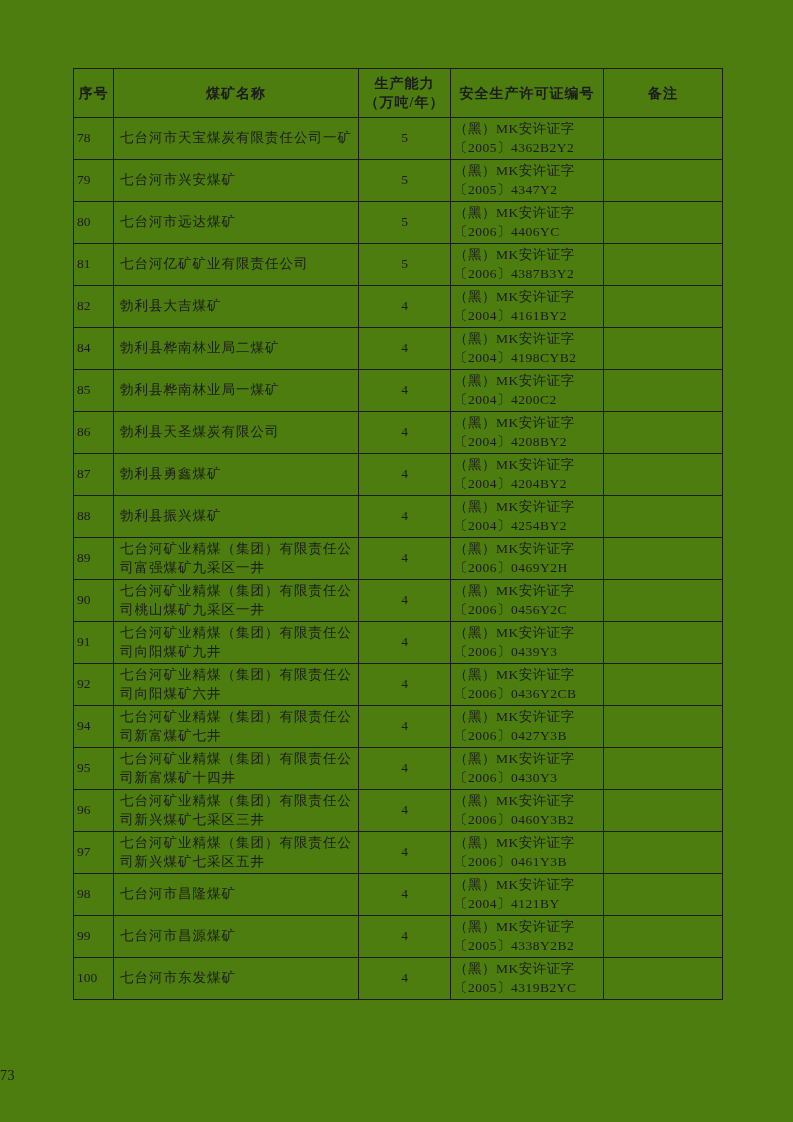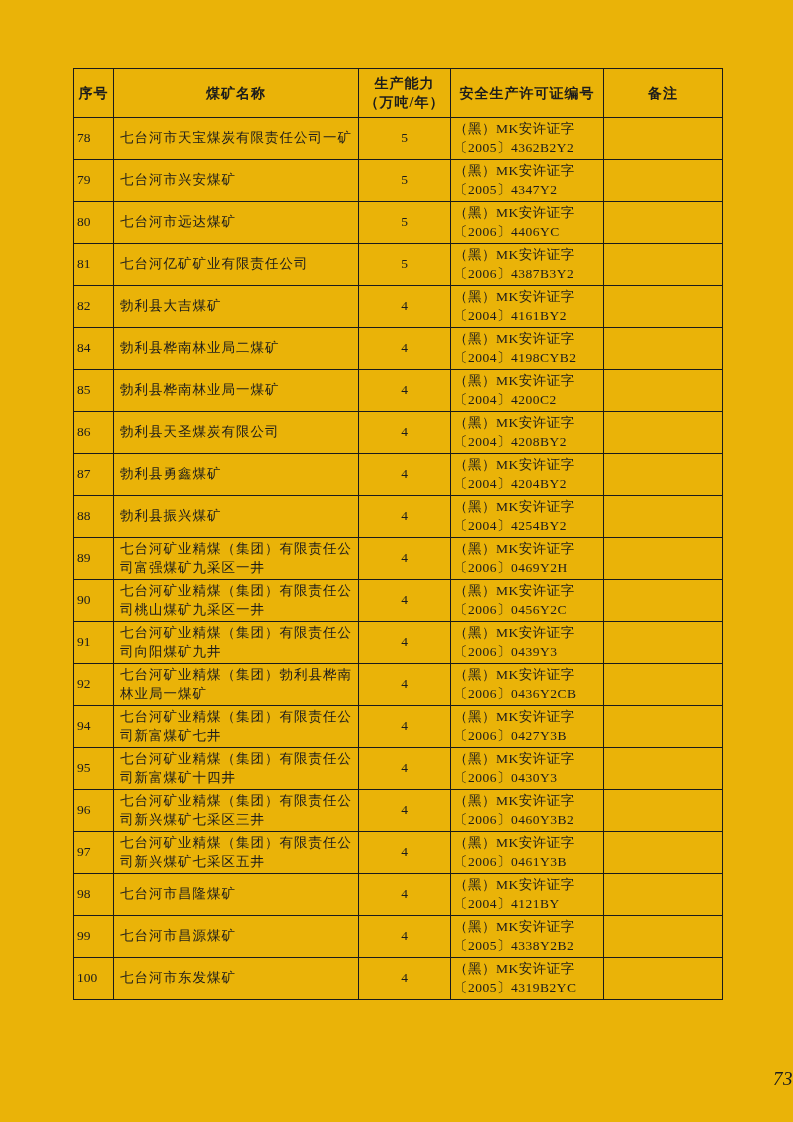--- a/index.html
+++ b/index.html
@@ -1,20 +1,20 @@
 <!DOCTYPE html>
 <html><head>
 <meta charset="utf-8">
 <style>
   html, body { margin: 0; padding: 0; background: #ffffff; }
   .page {
     position: relative;
     width: 793px;
     height: 1122px;
-    background: #eab308;
+    background: #4d7c0f;
     font-family: "Liberation Serif", "DejaVu Serif", serif;
     color: #1c1c1c;
     overflow: hidden;
   }
   table.mine-table {
     position: absolute;
     left: 73px;
     top: 68px;
     width: 649px;
     border-collapse: collapse;
@@ -41,24 +41,23 @@
   td.c-index { text-align: left; letter-spacing: 0; }
   td.c-name  { text-align: left; padding-left: 6px; padding-right: 2px; letter-spacing: 1px; }
   td.c-cap   { text-align: center; }
   td.c-lic   { letter-spacing: 0.5px; }
   td.c-remark{ text-align: center; }
   .page-number {
     position: absolute;
     top: 1068px;
     left: 0;
     width: 100%;
-    text-align: right;
-    font-size: 19px;
+    text-align: left;
+    font-size: 14px;
     letter-spacing: 0.5px;
-    font-style: italic;
   }
 </style>
 </head>
 <body>
 
 <div class="page">
   <table class="mine-table">
     <colgroup>
       <col style="width:40px">
       <col style="width:245px">
@@ -179,21 +178,21 @@
   <tr>
     <td class="c-index">91</td>
     <td class="c-name">七台河矿业精煤（集团）有限责任公司向阳煤矿九井</td>
     <td class="c-cap">4</td>
     <td class="c-lic">（黑）MK安许证字〔2006〕0439Y3</td>
     <td class="c-remark"></td>
   </tr>
 
   <tr>
     <td class="c-index">92</td>
-    <td class="c-name">七台河矿业精煤（集团）勃利县桦南林业局一煤矿</td>
+    <td class="c-name">七台河矿业精煤（集团）有限责任公司向阳煤矿六井</td>
     <td class="c-cap">4</td>
     <td class="c-lic">（黑）MK安许证字〔2006〕0436Y2CB</td>
     <td class="c-remark"></td>
   </tr>
 
 
   <tr>
     <td class="c-index">94</td>
     <td class="c-name">七台河矿业精煤（集团）有限责任公司新富煤矿七井</td>
     <td class="c-cap">4</td>

